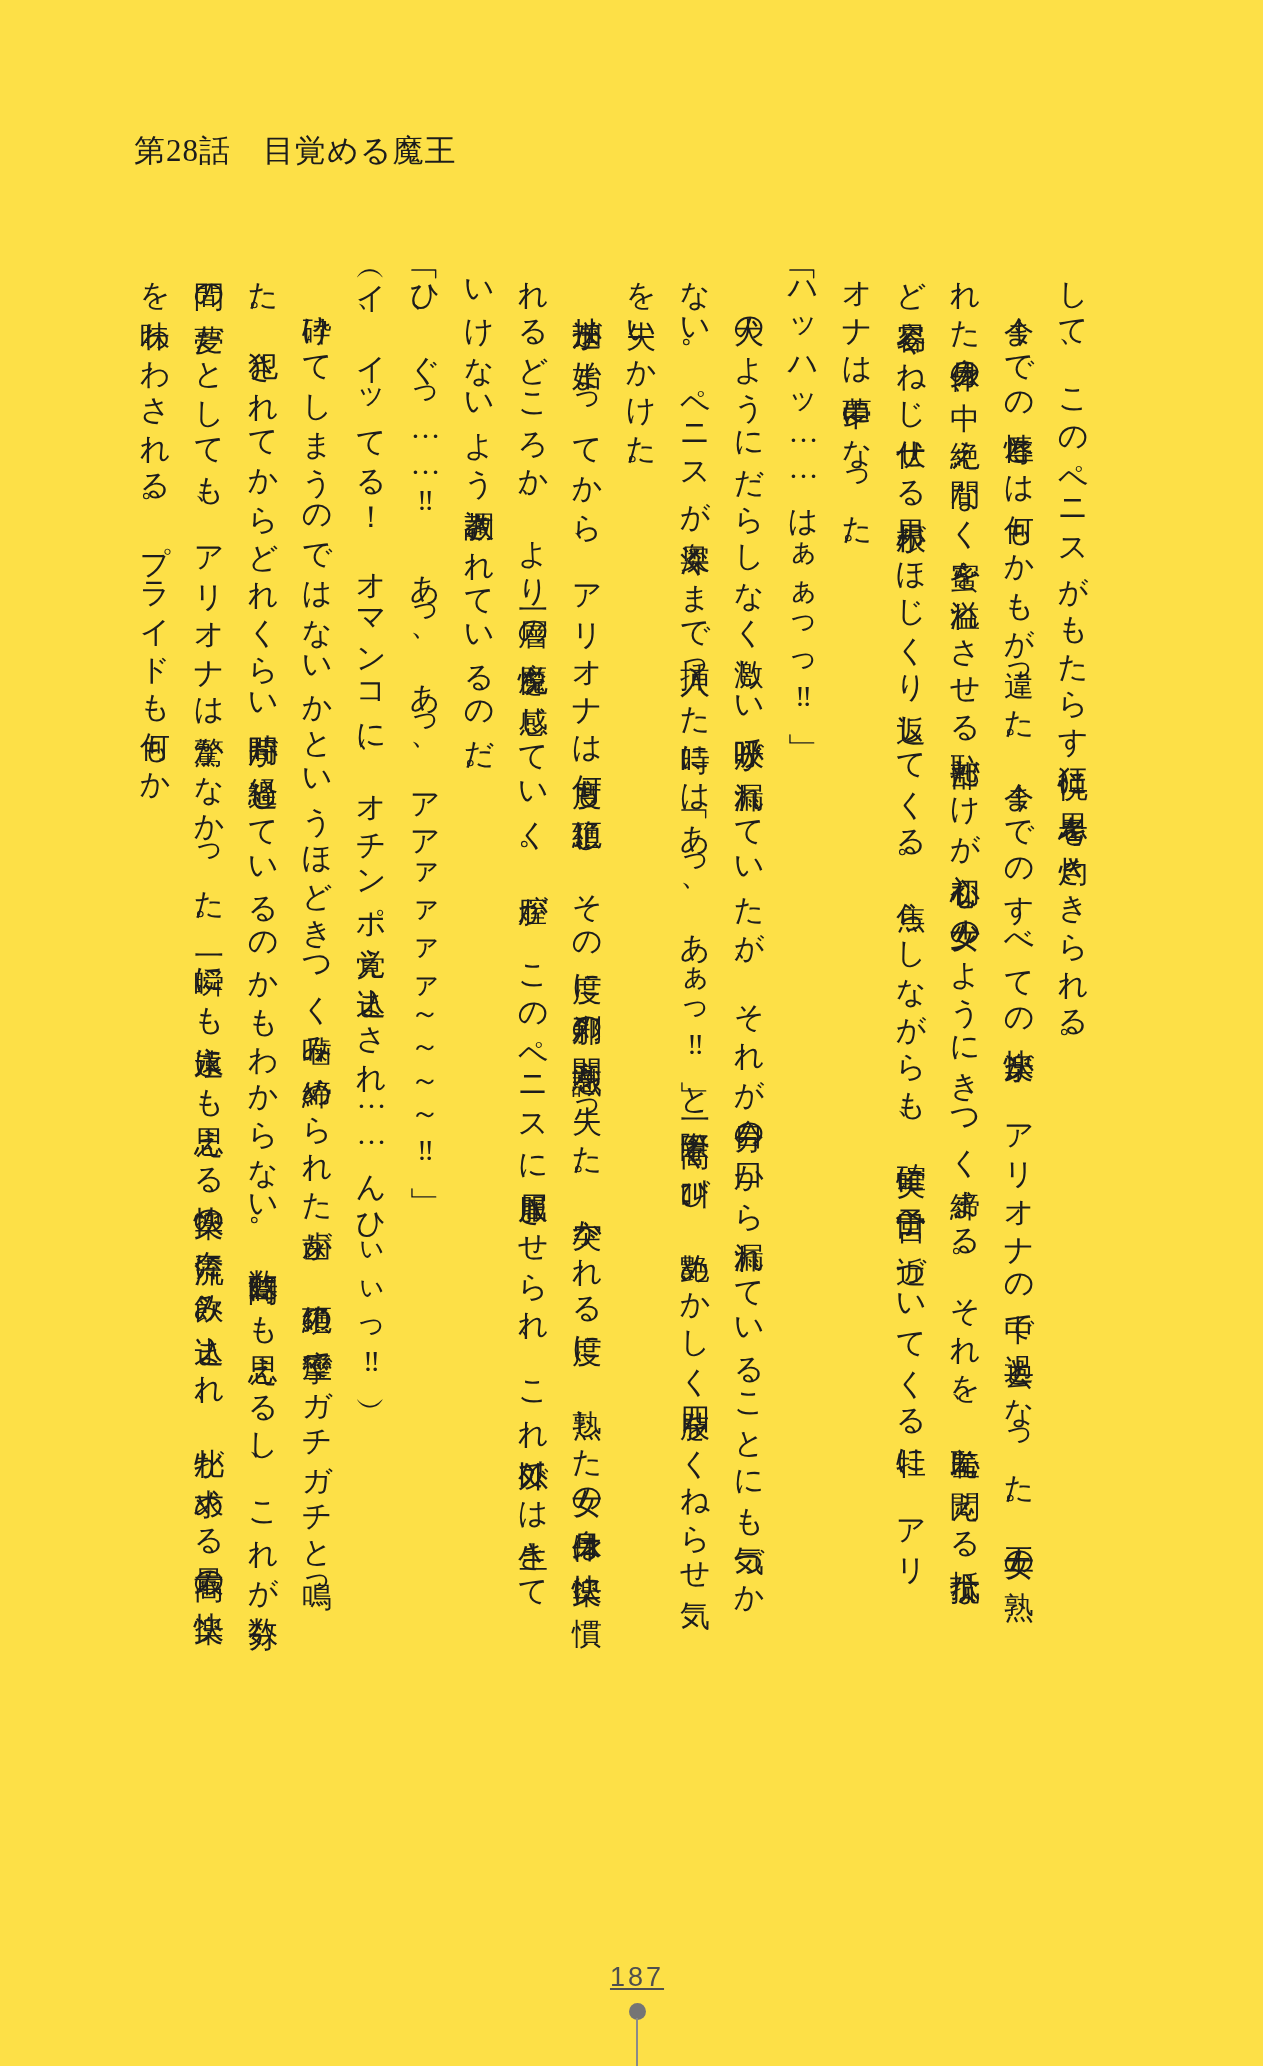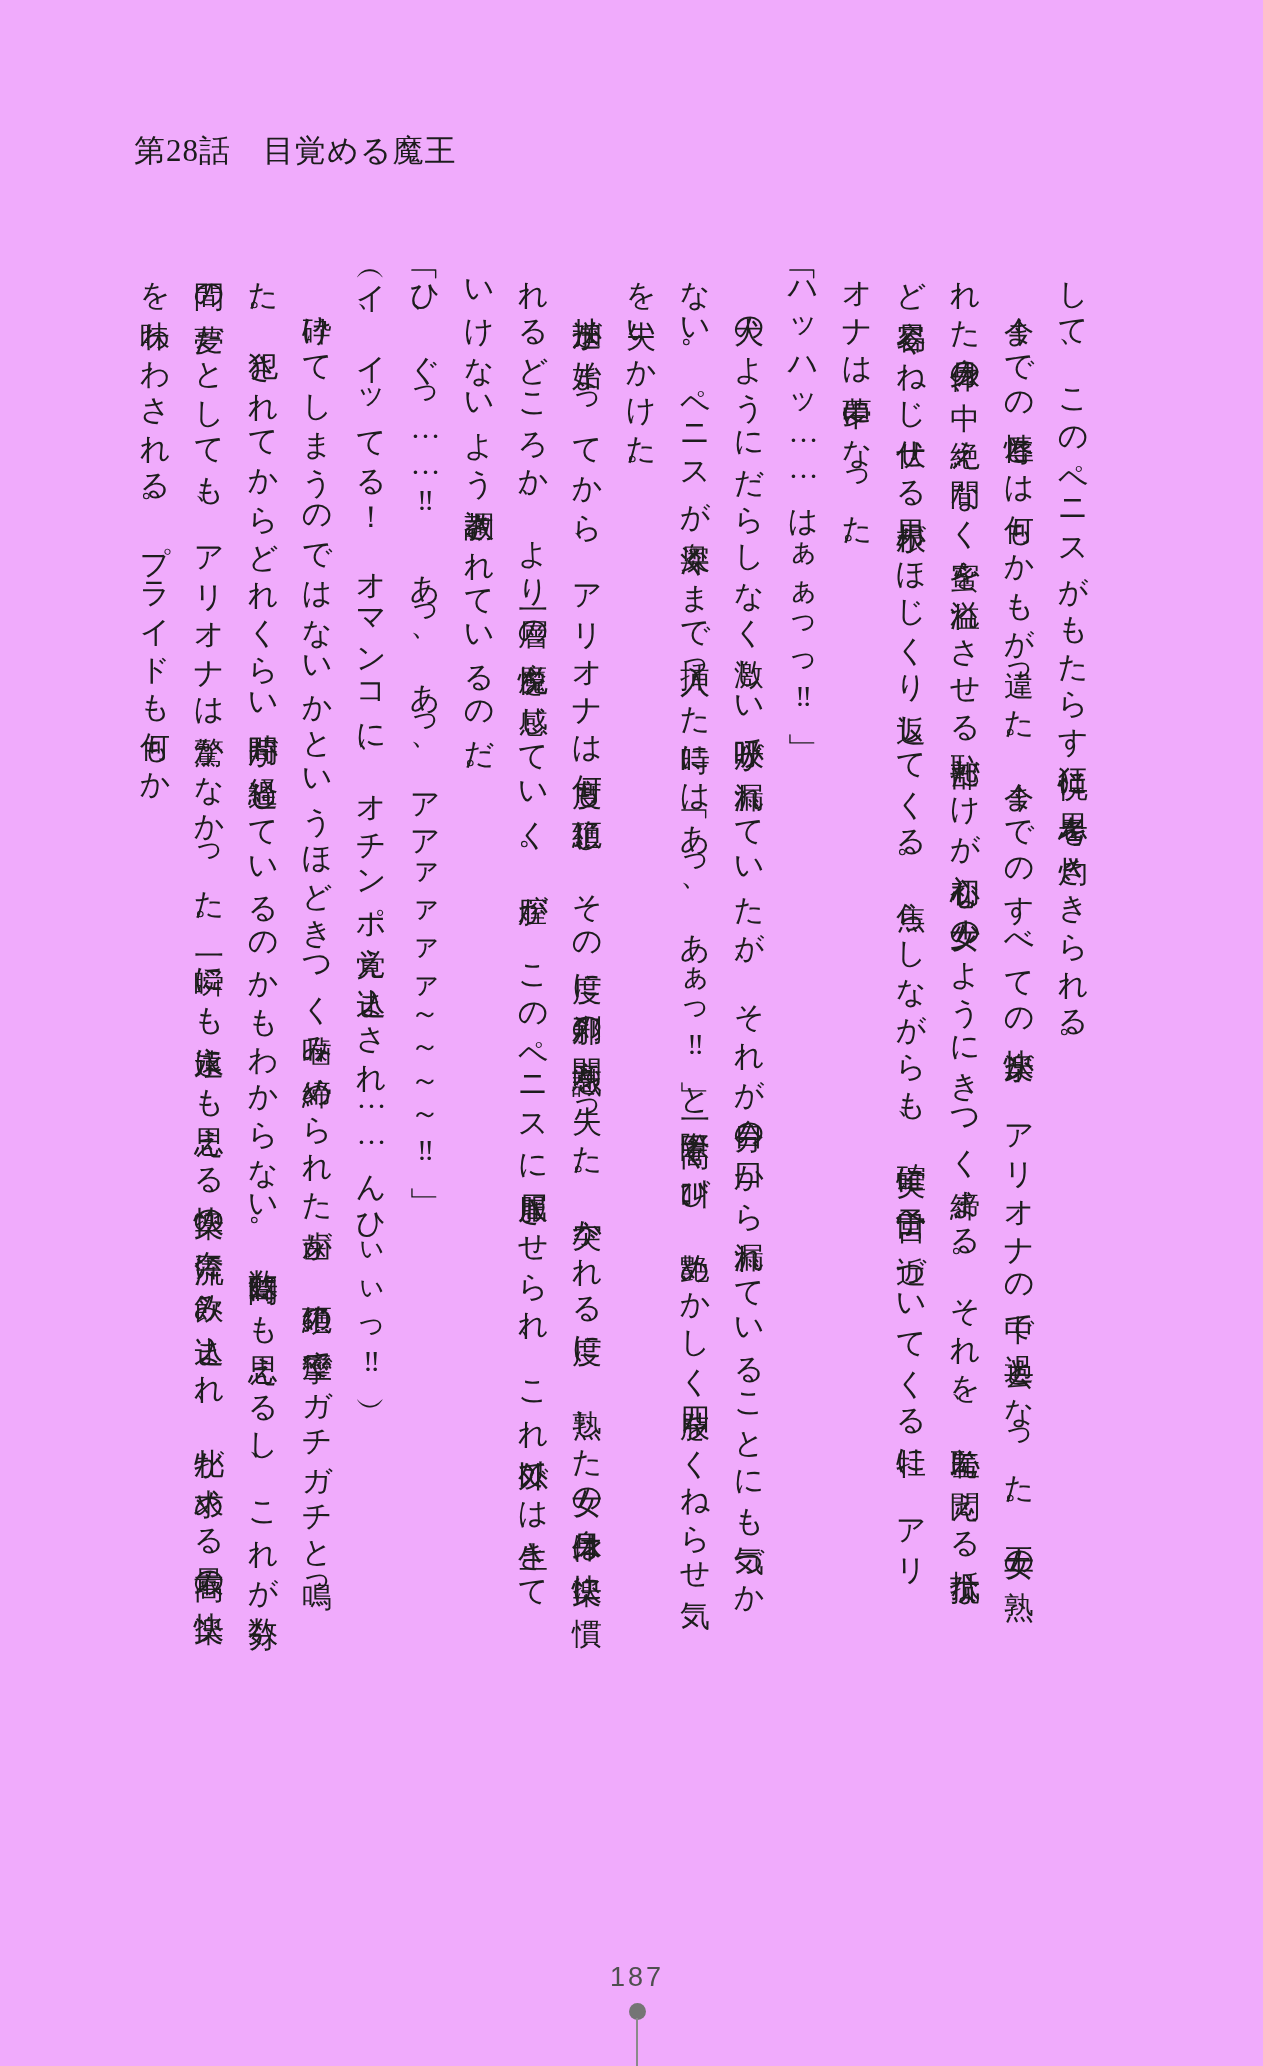--- a/index.html
+++ b/index.html
@@ -1,20 +1,20 @@
 <!DOCTYPE html>
 <html lang="ja"><head>
 <meta charset="utf-8">
 <style>
   html, body { margin: 0; padding: 0; }
   .page {
     position: relative;
     width: 1263px;
     height: 2066px;
-    background: #f0abfc;
+    background: #fde047;
     overflow: hidden;
     font-family: "Liberation Serif", "DejaVu Serif", serif;
   }
   .running-header {
     position: absolute;
     left: 134px;
     top: 130px;
     font-size: 31px;
     letter-spacing: 1px;
     color: #1c1c1c;
@@ -46,20 +46,21 @@
     top: 1962px;
     width: 100%;
     text-align: center;
     padding-left: 11px;
     box-sizing: border-box;
     font-family: "Liberation Sans", "DejaVu Sans", sans-serif;
     font-weight: 400;
     font-size: 27px;
     letter-spacing: 3px;
     color: #4f4f4f;
+    text-decoration: underline;
   }
   .footer-dot {
     position: absolute;
     left: 629px;
     top: 2003px;
     width: 17px;
     height: 17px;
     border-radius: 50%;
     background: #757575;
   }

